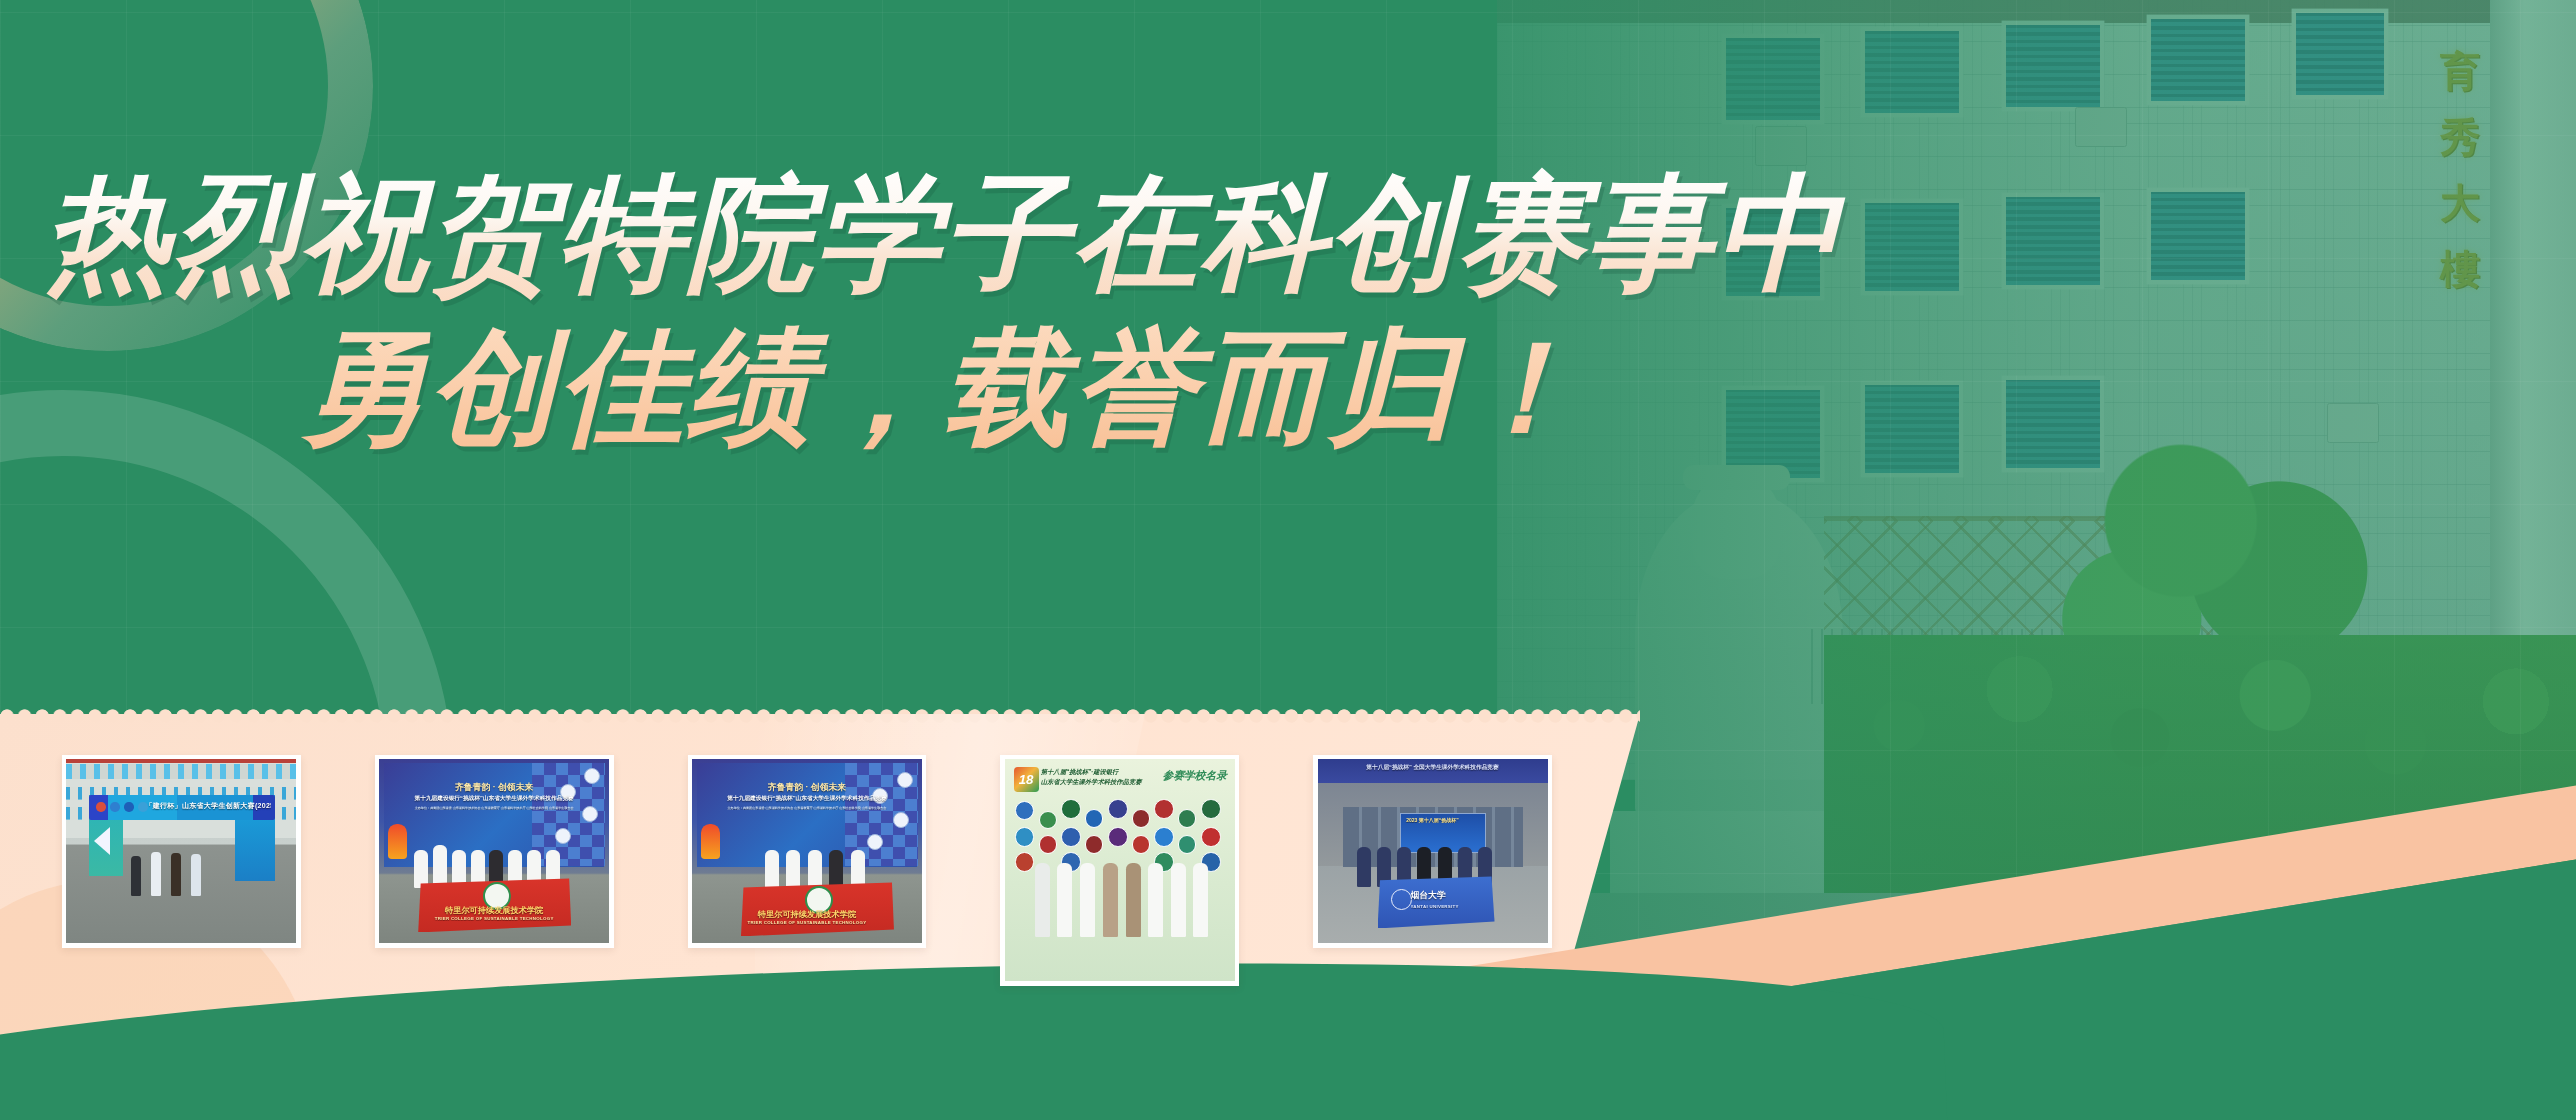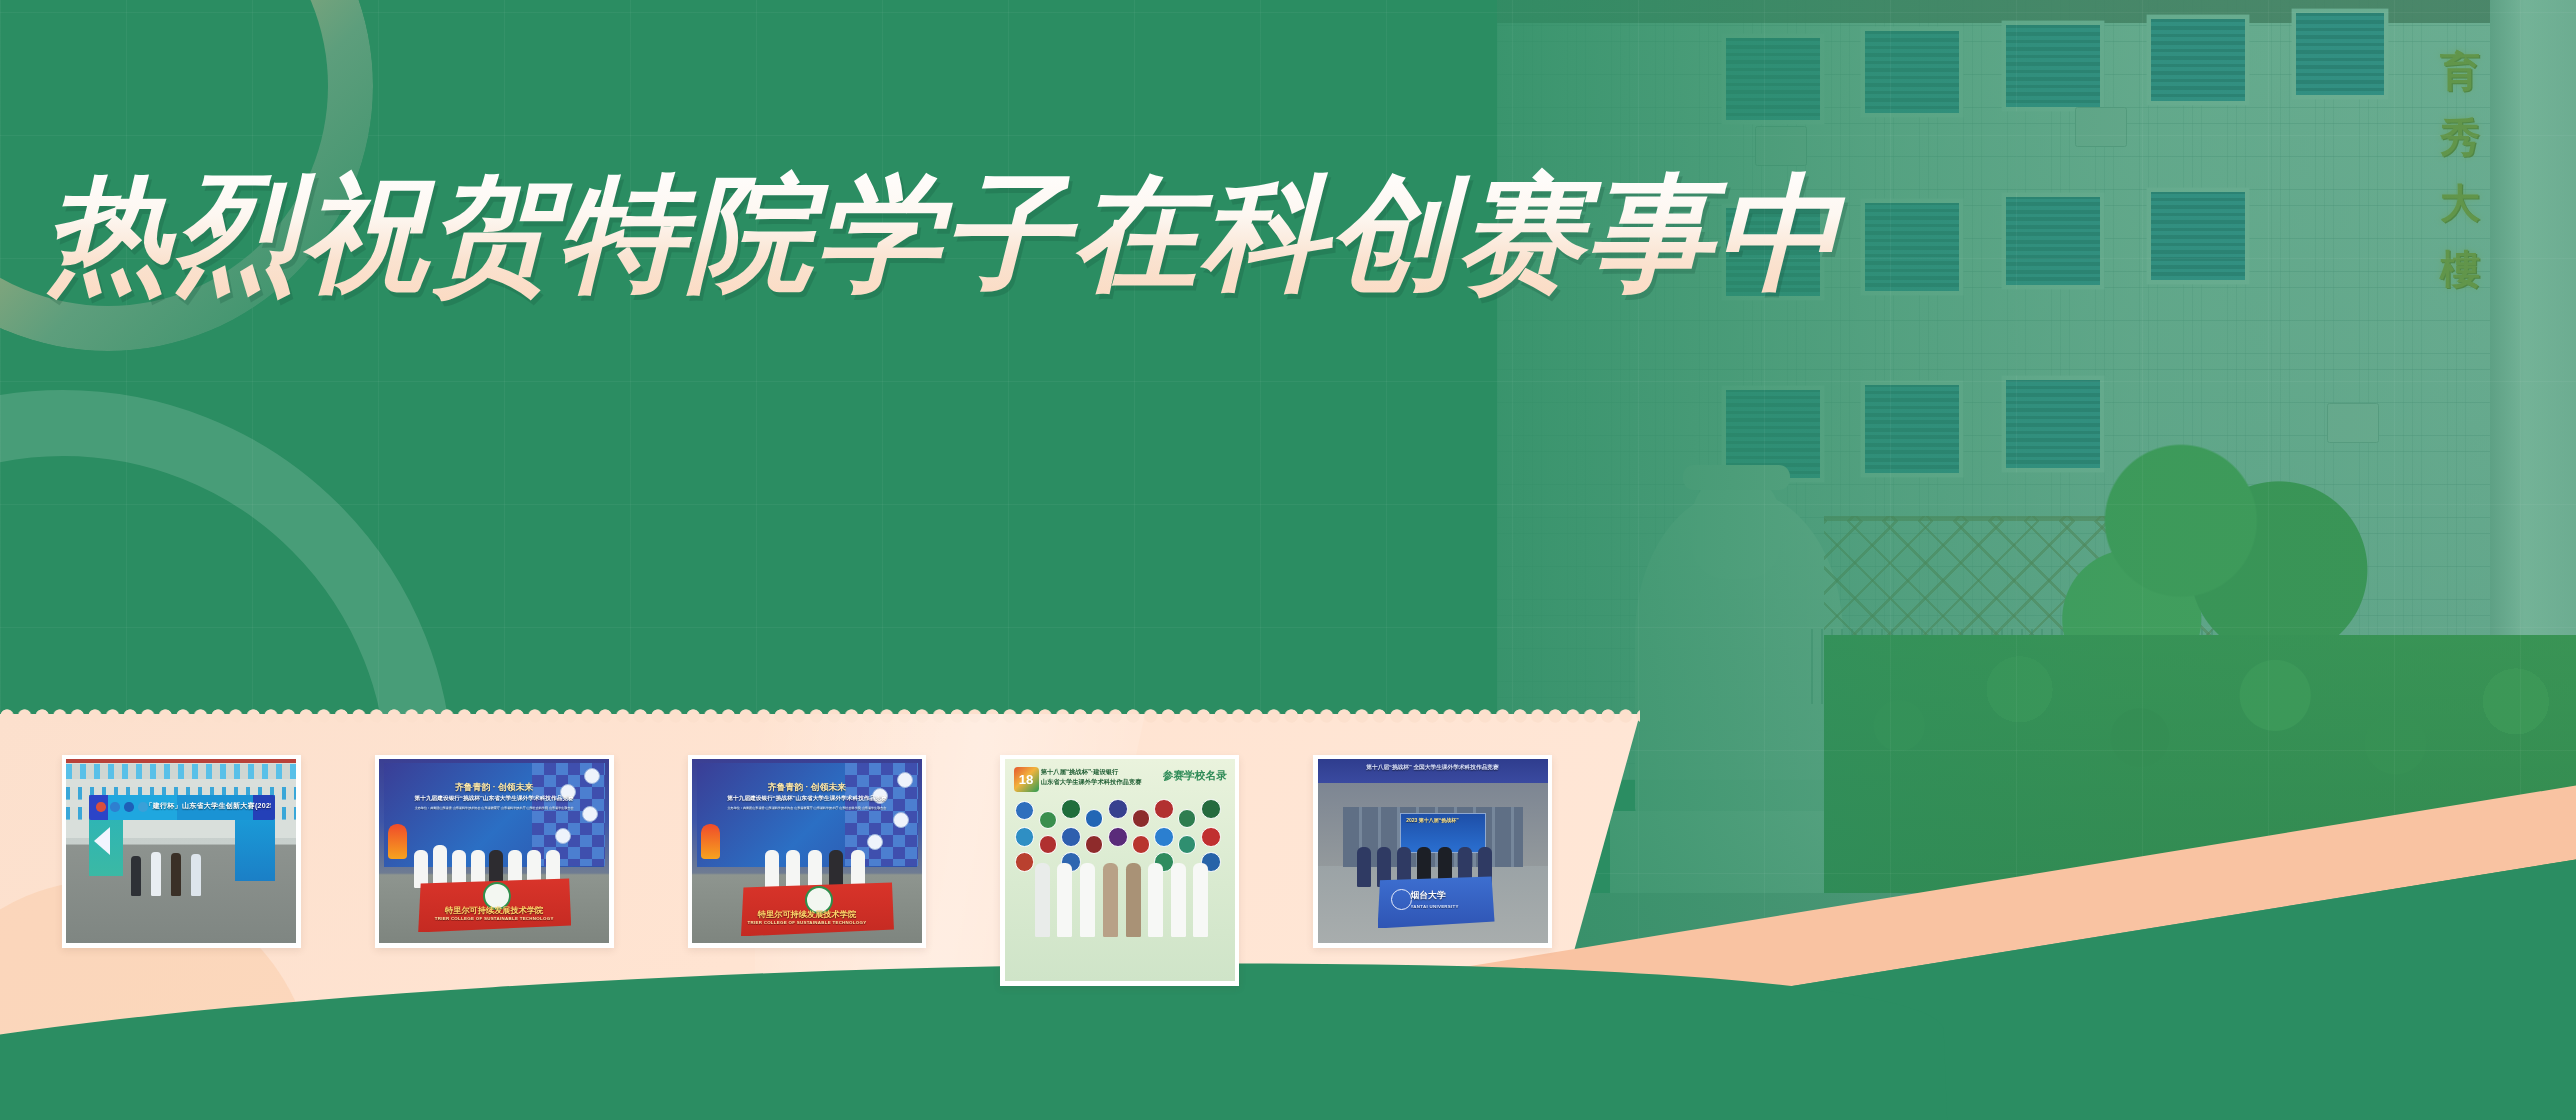--- a/index.html
+++ b/index.html
@@ -278,21 +278,21 @@
     background:linear-gradient(180deg,#d9342a,#c42a22);
     clip-path:polygon(2.5px 5px,151px 0,153px 47px,0 54px);}
   .p2 .flagseal{position:absolute;left:104px;top:123px;width:24px;height:24px;border-radius:50%;
     background:#f3f7f1;border:2.5px solid #2f8f4c;}
   .p2 .fcn{top:146px;font-size:8.2px;color:#ffd86b;}
   .p2 .fen{top:157px;font-size:4.4px;color:#ffe7a8;letter-spacing:0.3px;}
   .p2 .row{position:absolute;left:35px;top:84px;width:162px;height:45px;}
   .p2 .pp{position:absolute;bottom:0;width:14px;height:38px;background:#f5f6f4;border-radius:5.7px 5.7px 1.3px 1.3px;}
 
   
-  .p4{width:230px;height:222px;background:linear-gradient(180deg,#eaf3dd 0%,#d9ead0 56%,#cfe4c8 100%);}
+  .p4{width:230px;height:222px;background:linear-gradient(180deg,#eaf3dd 0%,#d9ead0 56%,#cfe4c8 100%);font-style:italic;}
   .p4 .num18{position:absolute;left:8.8px;top:7.5px;width:25px;height:25px;
     background:linear-gradient(135deg,#e4572e,#f2b33d 45%,#2c9c54);
     border-radius:3.8px;color:#fff;font-weight:bold;font-size:13.2px;line-height:25px;text-align:center;}
   .p4 .h1{top:8.8px;left:36px;right:auto;width:145px;text-align:left;font-size:6.3px;color:#1f5d33;text-shadow:none;}
   .p4 .h2{top:19px;left:36px;right:auto;width:145px;text-align:left;font-size:6.3px;color:#1f5d33;text-shadow:none;}
   .p4 .h3{top:10px;left:158px;right:auto;width:67px;text-align:left;font-size:10.7px;color:#2e8b57;text-shadow:none;}
   .p4 .seals{position:absolute;left:6.3px;top:40px;width:218px;height:70px;}
   .p4 .sl{position:absolute;border-radius:50%;border:1.3px solid #fff;}
   .p4 .row{position:absolute;left:30px;top:96px;width:174px;height:82px;}
   .p4 .pp{position:absolute;bottom:0;width:15px;height:74px;background:#f7f8f6;border-radius:6.3px 6.3px 1.3px 1.3px;}
@@ -367,20 +367,21 @@
   </div>
 
   <div class="green-wash"></div>
   <div class="grid-overlay"></div>
 
   <div class="ring-tl"></div>
   <div class="ring-bl"></div>
 
   <div class="headline">
     <span class="hl-line one">热烈祝贺特院学子在科创赛事中</span>
+    <span class="hl-line two">勇创佳绩，载誉而归！</span>
   </div>
 
   <div class="peach-panel"></div>
   <div class="scallop"></div>
   <div class="panel-gloss"></div>
   <div class="peach-blob"></div>
 
   <div class="peach-band"></div>
   <div class="green-bottom-right"></div>
   <div class="green-sweep"></div>

